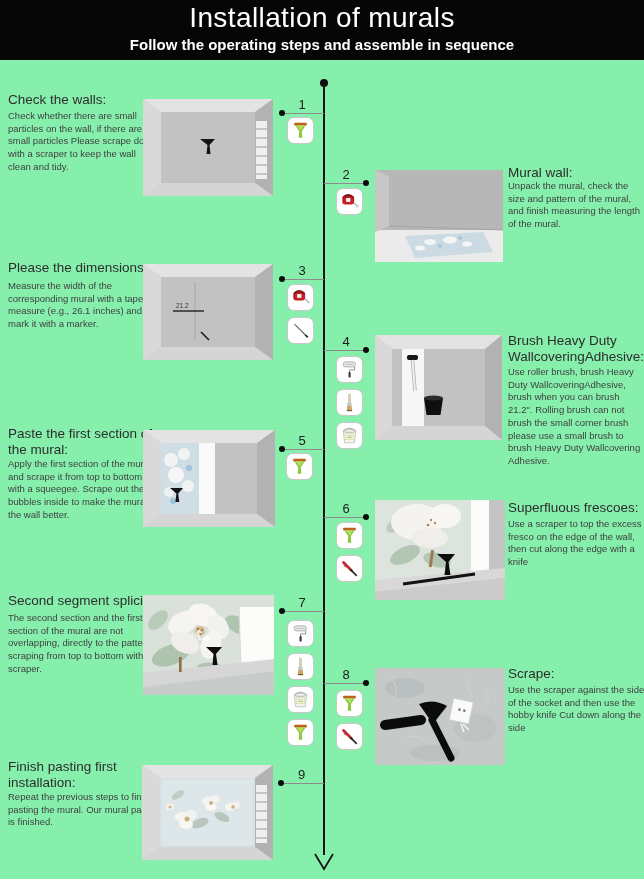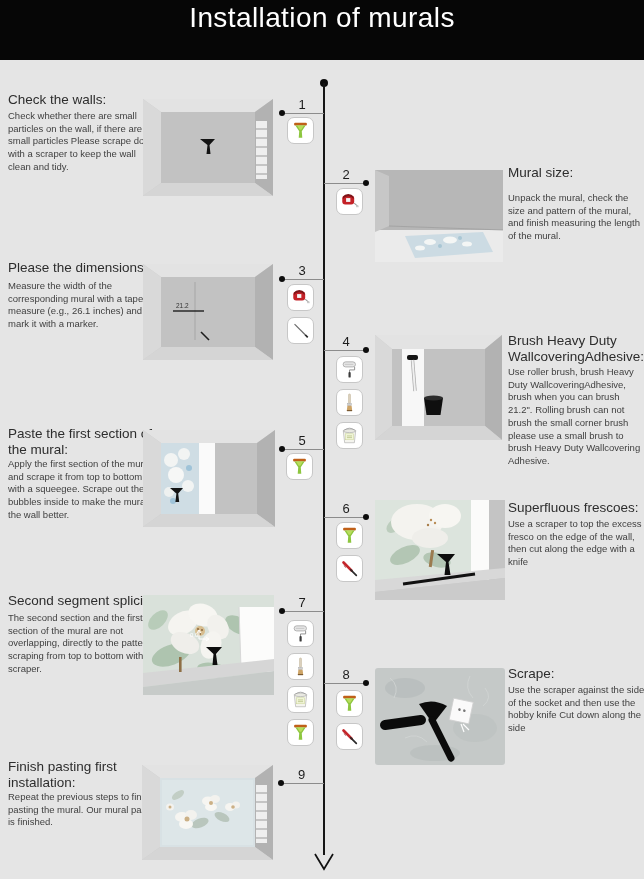--- a/index.html
+++ b/index.html
@@ -1,18 +1,18 @@
 <!DOCTYPE html>
 <html><head>
 <meta charset="utf-8">
 <style>
   *{margin:0;padding:0;box-sizing:border-box}
   html,body{background:#fff}
   body{font-family:"Liberation Sans",sans-serif}
-  .canvas{position:relative;width:644px;height:879px;background:#e5e5e5;overflow:hidden}
+  .canvas{position:relative;width:644px;height:879px;background:#86efac;overflow:hidden}
   
   .header{position:absolute;left:0;top:0;width:644px;height:60px;background:#060606;color:#fff;text-align:center}
   .header h1{font-size:28px;font-weight:400;letter-spacing:.4px;padding-top:3px;line-height:1.1}
   .header p{font-size:15px;font-weight:700;margin-top:2px}
   
   .timeline{position:absolute;left:323px;top:83px;width:1.6px;height:772px;background:#151515}
   .tdot{position:absolute;left:319.5px;top:79px;width:8px;height:8px;border-radius:50%;background:#0d0d0d}
   .arrow-wrap{position:absolute;left:313px;top:852px;width:22px;height:20px}
   
   .step-title{position:absolute;font-size:13.5px;color:#2d2d2d;line-height:1.18;font-weight:400}
@@ -31,20 +31,21 @@
   .room{position:absolute}
   .room svg{display:block;width:100%;height:100%}
 </style>
 </head>
 <body>
 
 <div class="canvas">
 
   <header class="header">
     <h1>Installation of murals</h1>
+    <p>Follow the operating steps and assemble in sequence</p>
   </header>
 
   <div class="tdot"></div>
   <div class="timeline"></div>
   <div class="arrow-wrap">
     <svg viewBox="0 0 22 20">
         <path d="M2,2 L11,17 L20,2" fill="none" stroke="#111" stroke-width="1.7"></path>
       </svg>
   </div>
 
@@ -103,22 +104,22 @@
         <path d="M14,56 L128,60" stroke="#9e9e9e" stroke-width=".8"></path>
         <polygon points="30,66 108,62 118,82 40,88" fill="#ccdbe3"></polygon>
         <ellipse cx="55" cy="72" rx="6" ry="3" fill="#f4f6f5"></ellipse>
         <ellipse cx="75" cy="70" rx="7" ry="3.5" fill="#f4f6f5"></ellipse>
         <ellipse cx="92" cy="74" rx="5" ry="2.5" fill="#f4f6f5"></ellipse>
         <ellipse cx="45" cy="78" rx="5" ry="2.5" fill="#f4f6f5"></ellipse>
         <circle cx="65" cy="76" r="2" fill="#a9c6d4"></circle>
         <circle cx="85" cy="68" r="2" fill="#a9c6d4"></circle>
       </svg>
     </div>
-    <h2 class="step-title" style="left:508px;top:165px;width:130px">Mural size:</h2>
-    <p class="step-body" style="left:508px;top:192px;width:134px">Unpack the mural, check the size and pattern of the mural, and finish measuring the length of the mural.</p>
+    <h2 class="step-title" style="left:508px;top:165px;width:130px">Mural wall:</h2>
+    <p class="step-body" style="left:508px;top:180px;width:134px">Unpack the mural, check the size and pattern of the mural, and finish measuring the length of the mural.</p>
   </section>
 
   <section>
     <h2 class="step-title" style="left:8px;top:260px;width:210px">Please the dimensions:</h2>
     <p class="step-body" style="left:8px;top:280px;width:152px">Measure the width of the corresponding mural with a tape measure (e.g., 26.1 inches) and mark it with a marker.</p>
     <div class="room" style="left:143px;top:264px;width:130px;height:96px">
       <svg viewBox="0 0 130 96">
         <rect width="130" height="96" fill="#cdcdcd"></rect>
         <polygon points="0,0 130,0 112,13 18,13" fill="#e3e3e3"></polygon>
         <polygon points="0,0 18,13 18,83 0,96" fill="#d9d9d9"></polygon>

